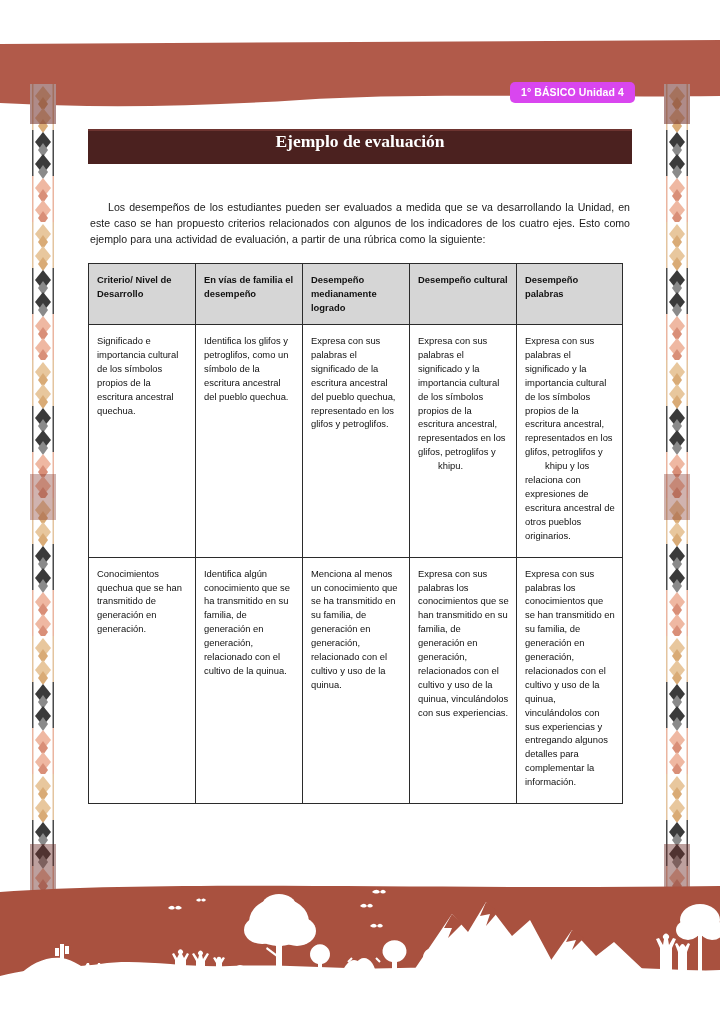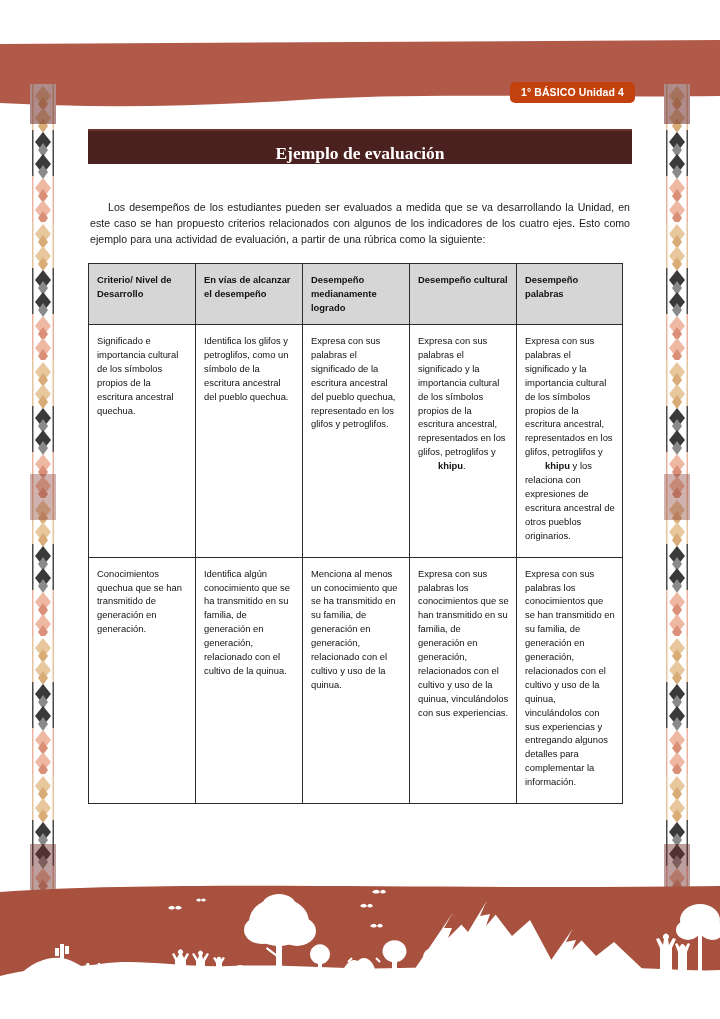--- a/index.html
+++ b/index.html
@@ -16,21 +16,21 @@
   
   .page { position:absolute; inset:0; overflow:hidden; background:#fff; }
 
   
   .top-band { position:absolute; top:0; left:0; width:720px; height:110px; }
   .top-band svg { display:block; }
 
   
   .unit-badge {
     position:absolute; top:82px; left:510px;
-    background:#c2410c;
+    background:#d946ef;
     color:#ffffff;
     font-size:10.5px; font-weight:bold;
     padding:4px 11px 5px 11px;
     border-radius:5px;
     letter-spacing:.1px;
     white-space:nowrap;
     z-index:6;
   }
 
   
@@ -50,21 +50,21 @@
     line-height:1.65;
     margin:8px 0 0 0;
   }
   .doc-title .l2 { display:block; }
 
   .section-bar {
     margin:19px 0 0 0;
     background:#4b211f;
     border-top:2px solid #6d3430;
     height:35px;
-    display:flex; align-items:flex-end; justify-content:center;
+    display:flex; align-items:flex-start; justify-content:center;
   }
   .section-bar span {
     color:#ffffff;
     font-family:"Liberation Serif", serif;
     font-size:17.5px;
     font-weight:bold;
   }
 
   .intro {
     margin:35px 2px 0 2px;
@@ -95,21 +95,21 @@
     text-align:left;
   }
   table.rubric th {
     background:#d6d6d6;
     font-weight:bold;
     font-size:9.4px;
     height:54px;
   }
   table.rubric td { height:auto;margin-top:16px; }
   table.rubric tr.body-row td { padding-bottom:14px; }
-  table.rubric b { font-weight:bold;padding-left:20px; }
+  table.rubric b { font-weight:normal;padding-left:20px; }
   .col1 { width:107px; } .col2 { width:107px; }
   .col3 { width:107px; } .col4 { width:107px; }
   .col5 { width:106px; }
 
   .r1 td { height:218px; }
   .r2 td { height:255px; }
 
   
   .bottom-art { position:absolute; left:0; bottom:0; width:720px; height:135px; z-index:5; }
   .bottom-art svg { display:block; }
@@ -191,21 +191,21 @@
       <colgroup>
         <col class="col1">
           <col class="col2">
           <col class="col3">
           <col class="col4">
           <col class="col5">
       </colgroup>
       <thead>
         <tr>
           <th>Criterio/ Nivel de Desarrollo</th>
-          <th>En vías de alcanzar el desempeño</th>
+          <th>En vías de familia el desempeño</th>
           <th>Desempeño medianamente logrado</th>
           <th>Desempeño cultural</th>
           <th>Desempeño palabras</th>
         </tr>
       </thead>
       <tbody>
         <tr class="body-row r1">
           <td>Significado e importancia cultural de los símbolos propios de la escritura ancestral quechua.</td>
           <td>Identifica los glifos y petroglifos, como un símbolo de la escritura ancestral del pueblo quechua.</td>
           <td>Expresa con sus palabras el significado de la escritura ancestral del pueblo quechua, representado en los glifos y petroglifos.</td>

